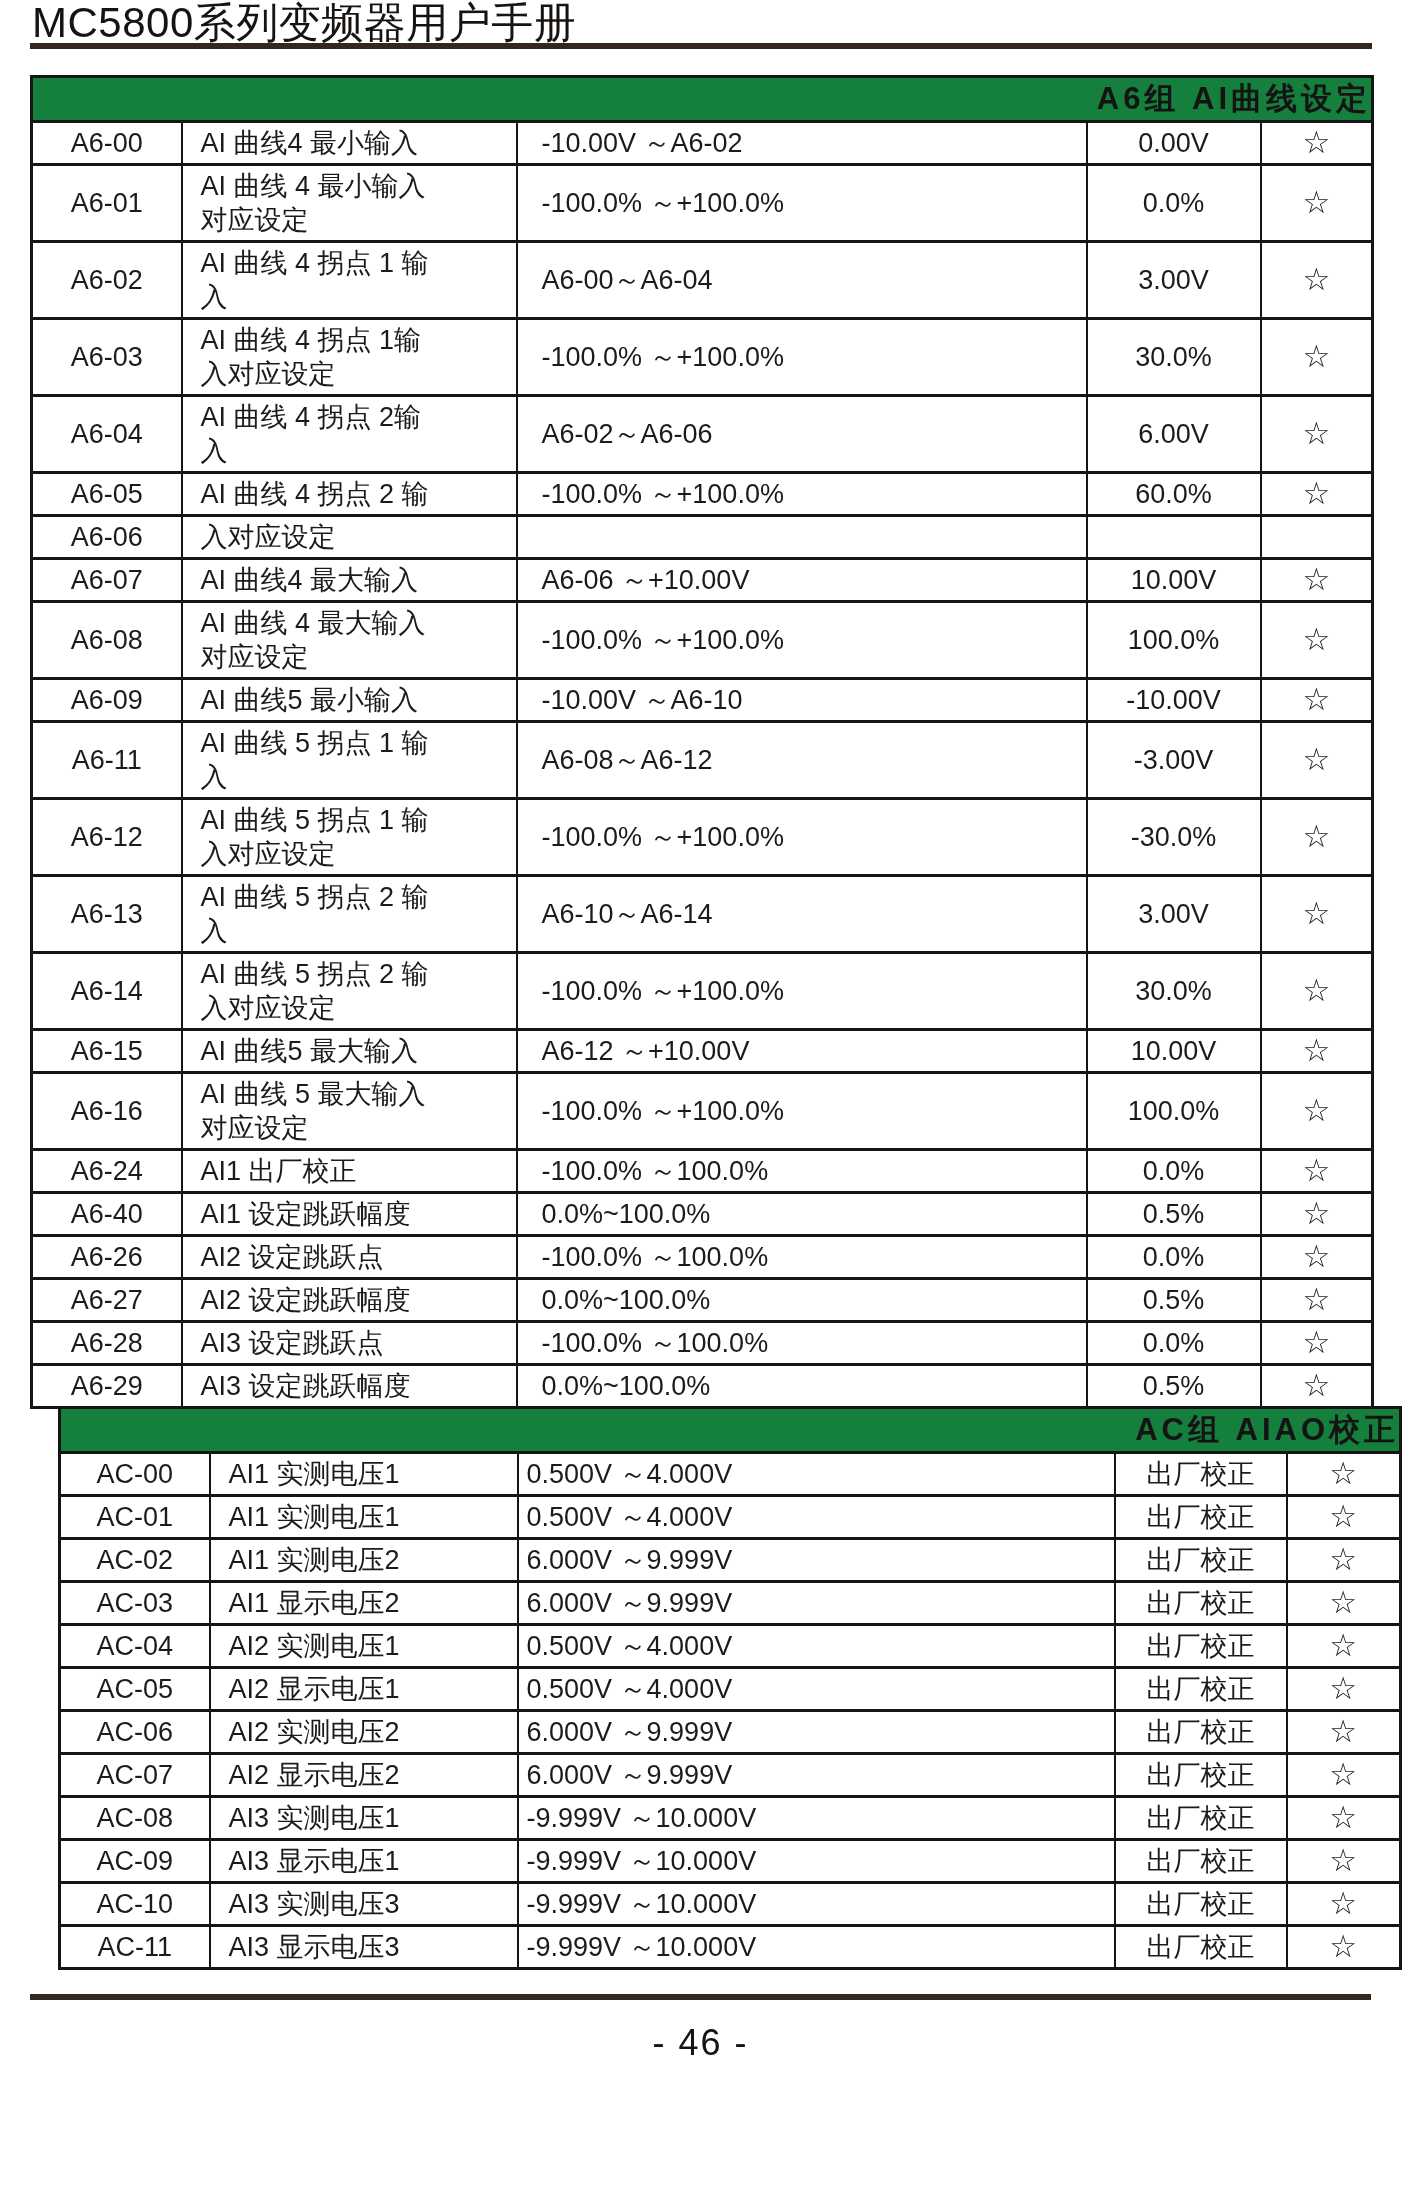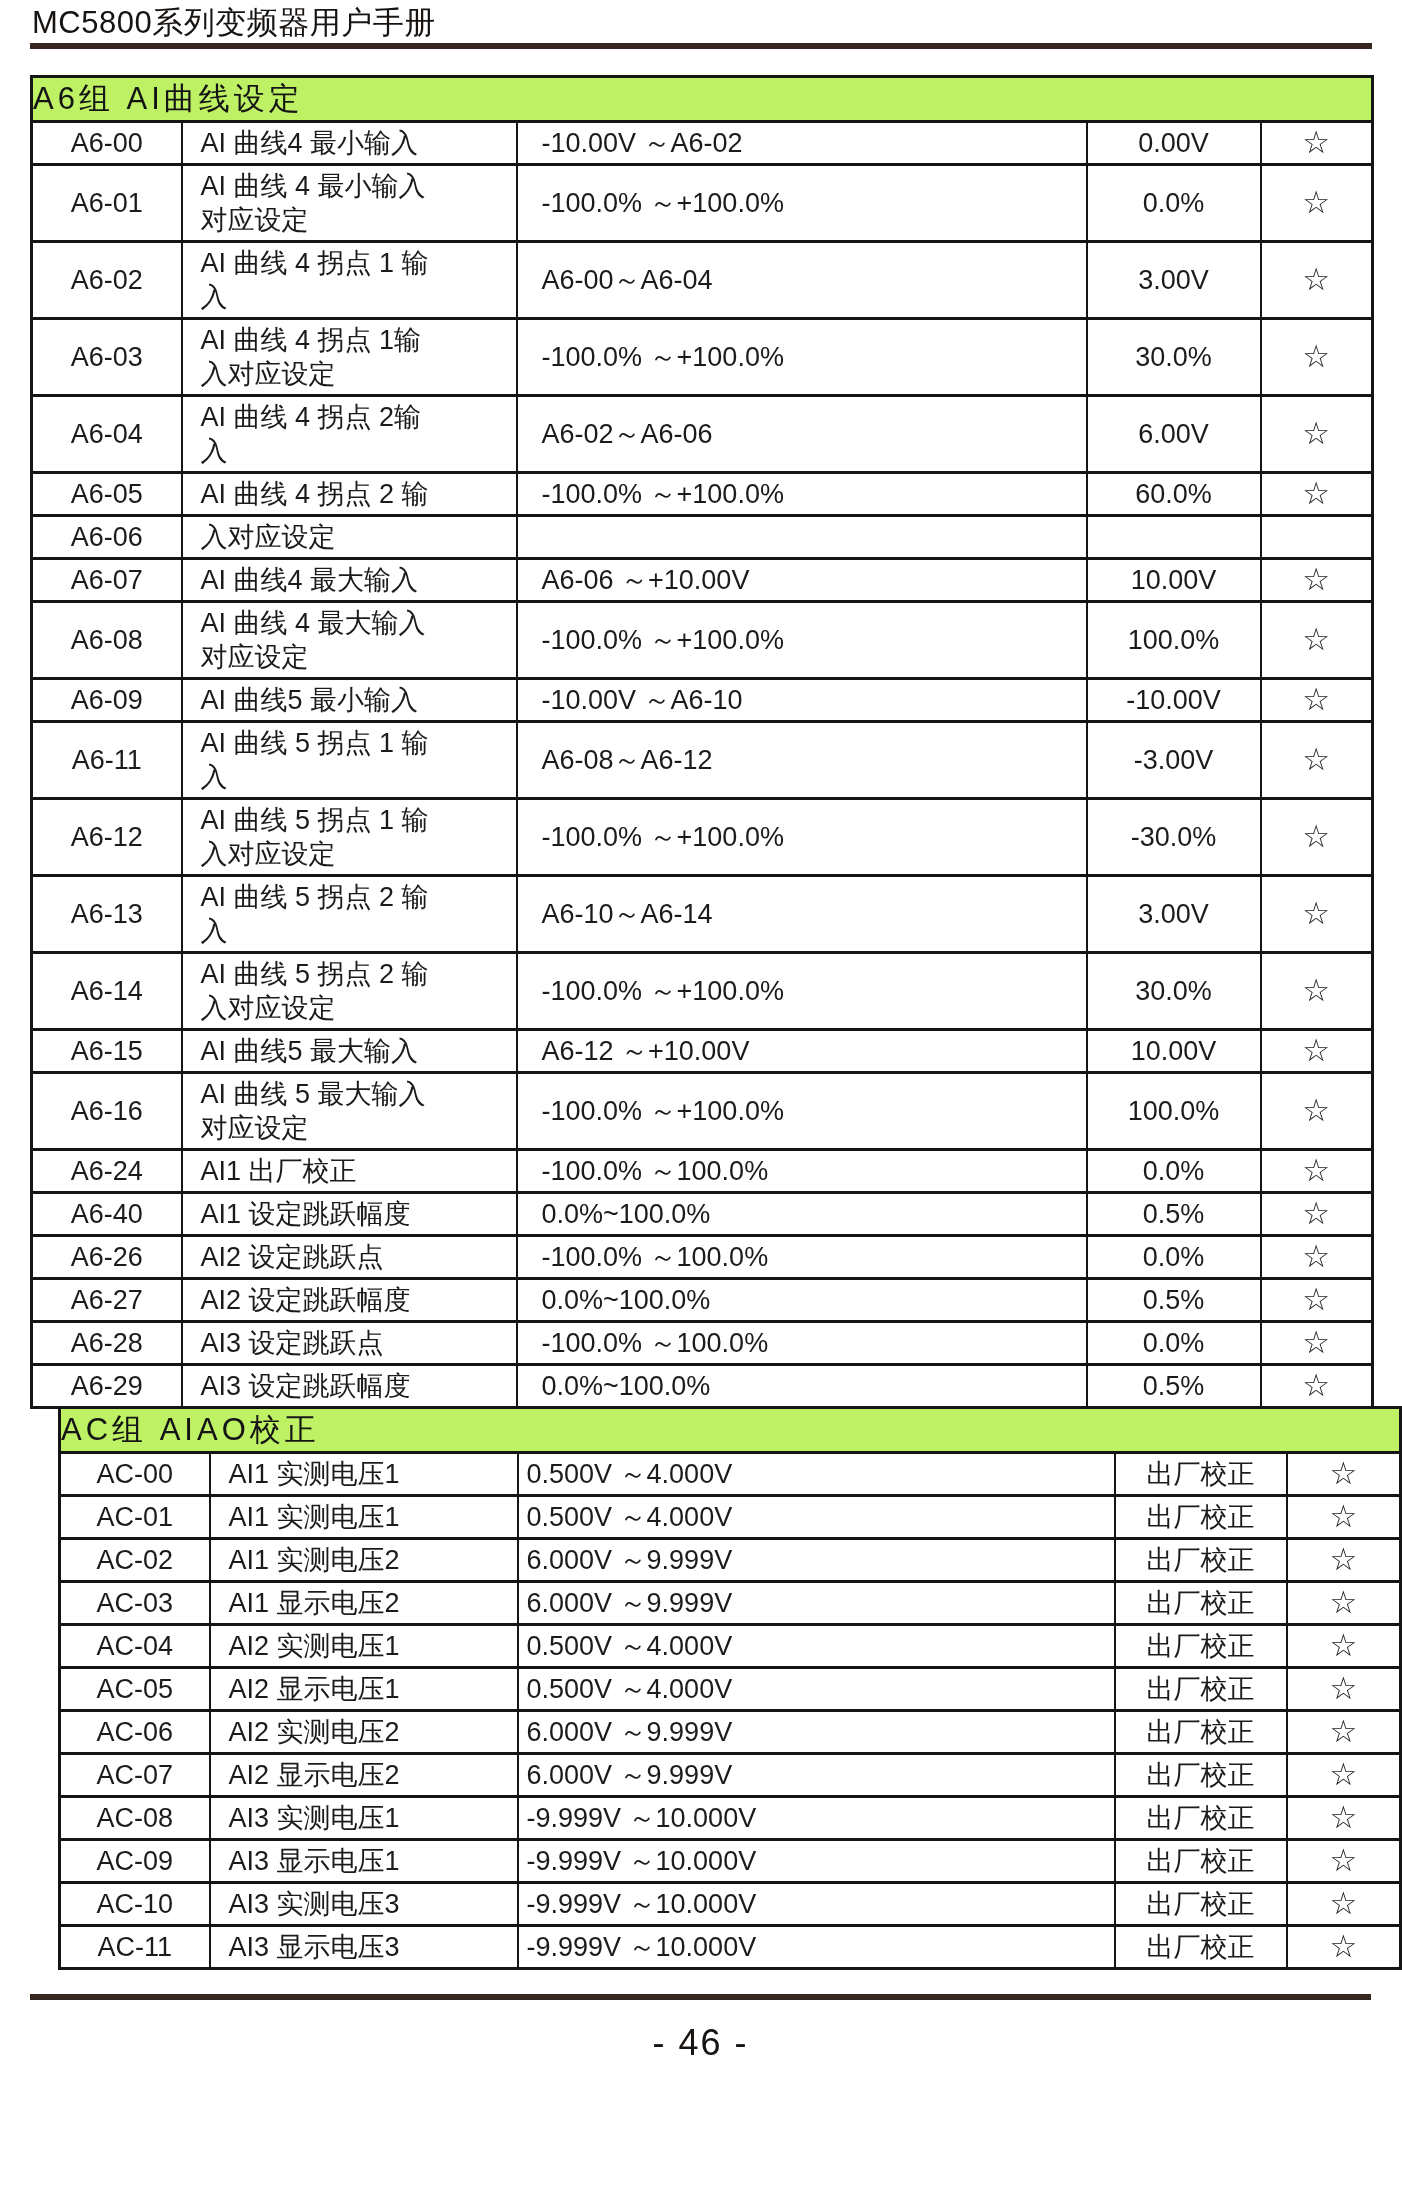--- a/index.html
+++ b/index.html
@@ -6,21 +6,21 @@
   html, body { background: #ffffff; }
   body {
     width: 1402px; height: 2185px;
     font-family: "Liberation Sans", "DejaVu Sans", sans-serif;
     color: #1b1b1b;
     overflow: hidden;
   }
   .page { width: 1402px; height: 2185px; padding: 6px 30px 0 30px; position: relative; }
 
   .doc-title {
-    font-size: 31px;
+    font-size: 42px;
     letter-spacing: 0.5px;
     color: #171310;
     padding-left: 2px;
     line-height: 34px;
   }
   .title-rule {
     height: 6px;
     background: #362620;
     margin-top: 3px;
   }
@@ -33,26 +33,26 @@
     border-collapse: collapse;
     border: 3px solid #151515;
     font-size: 27px;
   }
   table.param-table.ac { margin-top: -3px; margin-left: 28px; }
 
   .param-table tr { border-top: 3px solid #151515; border-bottom: 3px solid #151515; }
   .param-table td, .param-table th { border: 2px solid #151515; }
 
   th.section-header {
-    background: #bef264;
-    font-weight: normal;
+    background: #15803d;
+    font-weight: bold;
     font-size: 31px;
     letter-spacing: 4px;
     height: 45px;
-    text-align: left;
+    text-align: right;
     color: #141414;
   }
 
   .param-table td {
     padding: 3px 0;
     line-height: 34px;
     vertical-align: middle;
     overflow: hidden;
   }
   .param-table td.col-code    { text-align: center; }

